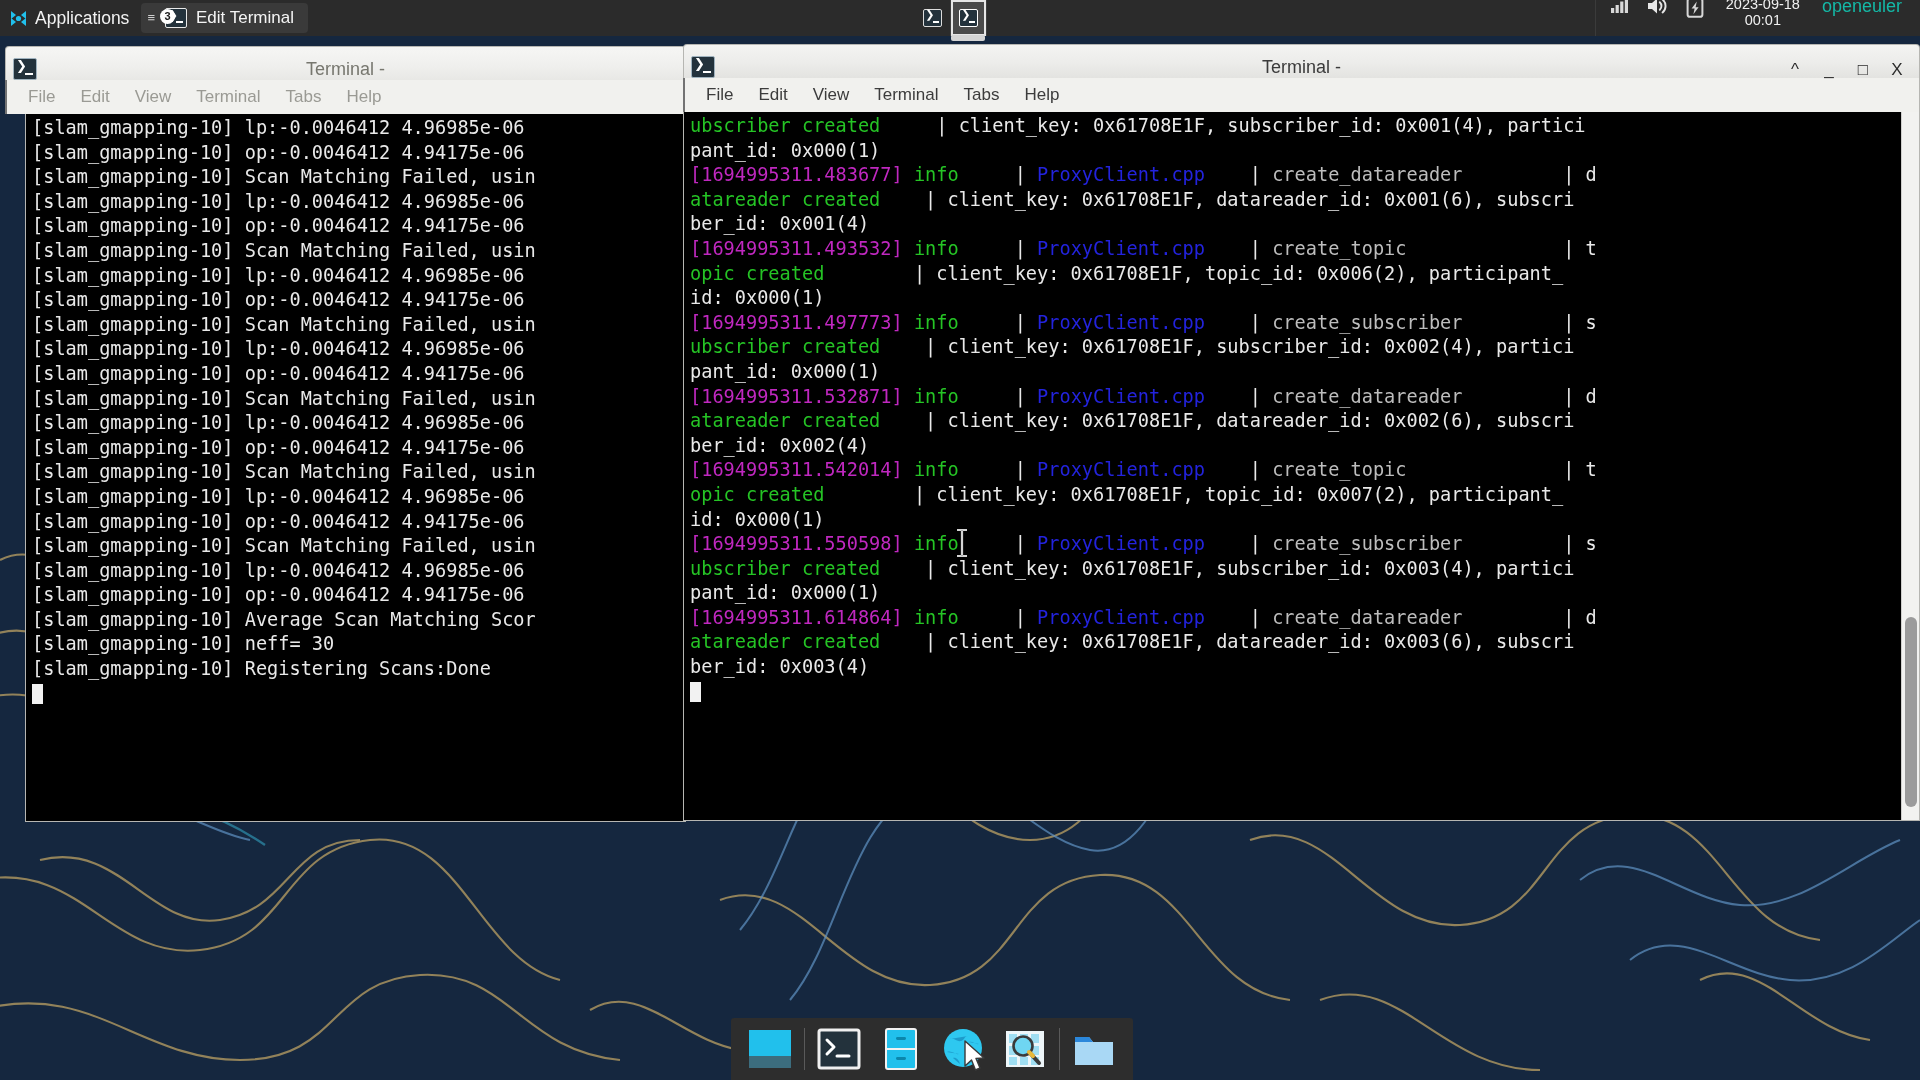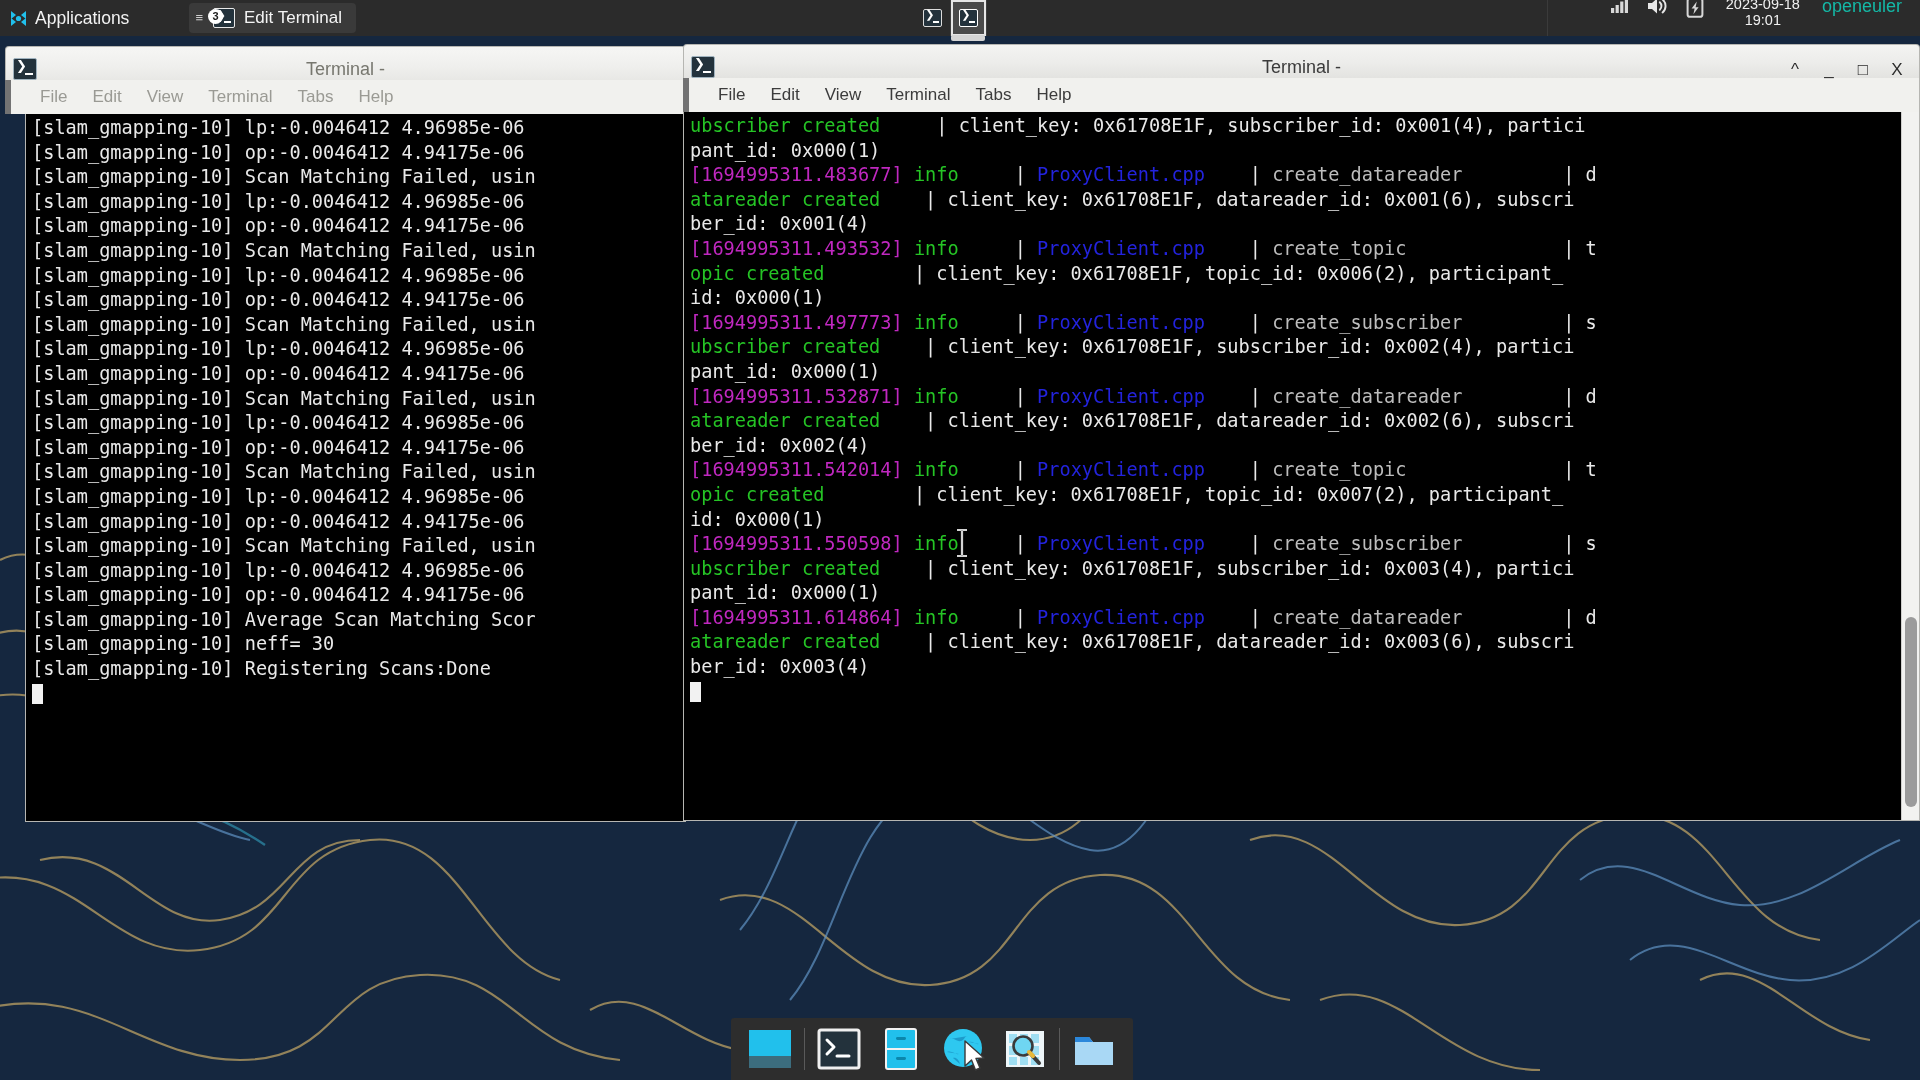--- a/index.html
+++ b/index.html
@@ -46,21 +46,20 @@
     white-space: nowrap;
   }
 
   
   #panel {
     position: absolute; left: 0; top: 0; width: 1920px; height: 36px;
     background: #2b2b2b;
     display: flex; align-items: center;
     color: #e7e7e7; font-size: 17px;
     z-index: 500;
-    gap: 48px;
   }
   .panel-sep { width:1px; height:36px; background:#3b3b3b; }
   #applications {
     display: flex; align-items: center; gap: 7px;
     padding: 0 10px 0 9px; height: 36px; cursor: pointer;
   }
   #applications .mouse-logo { width: 19px; height: 19px; position: relative; }
   #applications .mouse-logo svg { display:block; }
   #applications .txt { font-size: 17.5px; color: #f2f2f2; }
 
@@ -141,22 +140,22 @@
   .tb-icon::before{content:"❯";position:absolute;left:2px;top:-1px;font-size:13px;color:#fff;font-family:"DejaVu Sans",sans-serif;}
   .tb-icon::after{content:"";position:absolute;right:3px;bottom:4px;width:8px;height:2px;background:#fff;}
   .tb-title {
     position:absolute; left:0; right:0; text-align:center;
     font-size:18px; color:#3b3b3b; pointer-events:none;
   }
   .tb-title.inactive { color:#77776f; }
   .tb-controls { margin-left:auto; display:flex; align-items:center; gap:18px; padding-right:14px; }
   .tb-controls .btn { cursor:pointer; color:#2c2c2c; font-size:17px; line-height:17px; display:flex;align-items:center;justify-content:center;width:16px;height:18px;}
   .menubar {
-    height: 34px; background:#f1f1ee; border-left:6px solid #737373; border-right:1px solid #b6b6b2;
-    display:flex; align-items:center; padding-left: 20px; gap: 7px; text-align: right;
+    height: 34px; background:#f1f1ee; border-left:2px solid #737373; border-right:1px solid #b6b6b2;
+    display:flex; align-items:center; padding-left: 12px; gap: 7px; text-align: right;
   }
   .menubar .mi { font-size:17px; color:#3c3c3c; padding: 3px 9px; border-radius:3px; cursor:pointer; white-space:nowrap; }
   .menubar.inactive .mi { color:#9a9a94; }
   .term-body {
     background:#000; border:1px solid #b6b6b2; border-top:none;
     position:relative; overflow:hidden;
     display:flex;
   }
   .term-inner {
     flex: 1 1 auto;
@@ -422,17 +421,17 @@
     </span>
     <span class="tray-ic">
       <svg width="18" height="22" viewBox="0 0 18 22">
         <rect x="4.5" y="0.6" width="9" height="2" rx="0.8" fill="#d8d8d8"></rect>
         <rect x="1.6" y="2.6" width="14.8" height="18.2" rx="2.4" fill="none" stroke="#d8d8d8" stroke-width="2"></rect>
         <path d="M10.8,5.6 L5.6,12.4 H8.6 L7.4,18.2 L12.6,11.2 H9.6 Z" fill="#d8d8d8"></path>
       </svg>
     </span>
     <div id="clock">
       <div>2023-09-18</div>
-      <div>19:01</div>
+      <div>00:01</div>
     </div>
     <div id="user">openeuler</div>
   </div>
 </div>
 
 </body></html>

